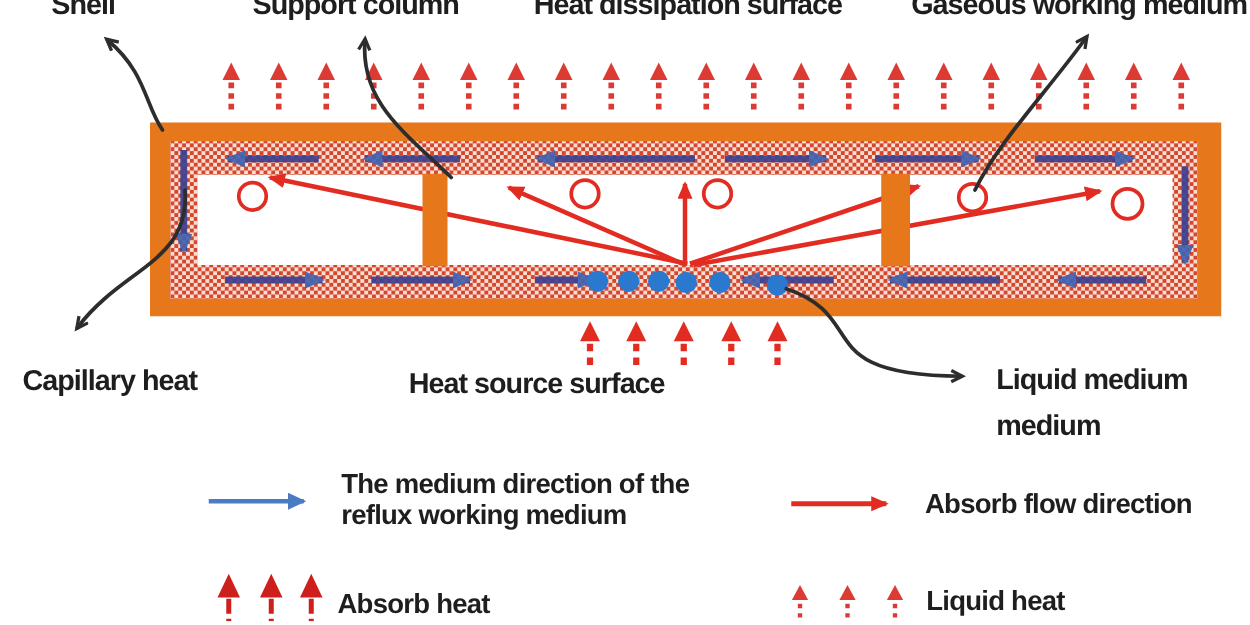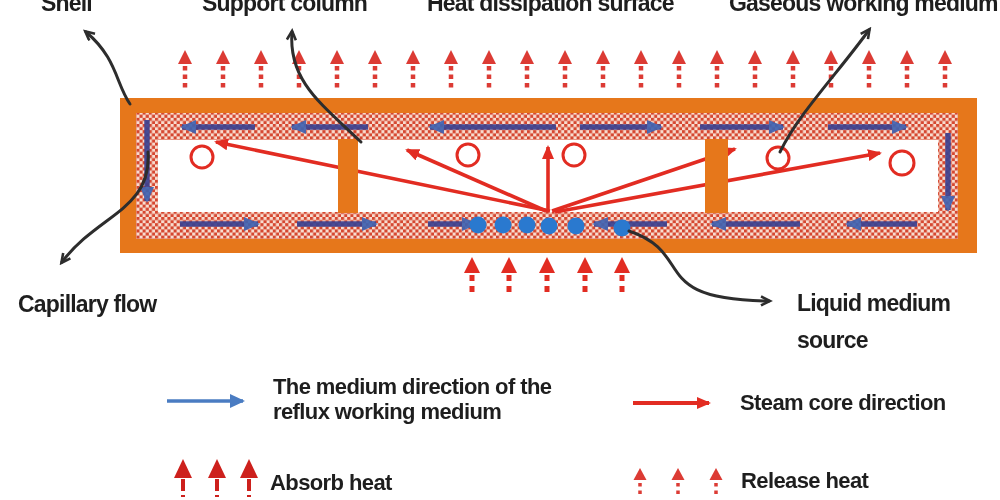--- a/index.html
+++ b/index.html
@@ -221,24 +221,25 @@
           <line x1="716" y1="483" x2="716" y2="506" stroke="#dc3b34" stroke-width="3.5" stroke-dasharray="3.5 4"></line>
         </g>
       </g>
   </svg>
 
   <div class="lbl" style="left:41px;top:-10px">Shell</div>
   <div class="lbl" style="left:202px;top:-10px">Support column</div>
   <div class="lbl" style="left:427px;top:-10px">Heat dissipation surface</div>
   <div class="lbl" style="left:729px;top:-10px">Gaseous working medium</div>
 
-  <div class="lbl" style="left:18px;top:291px">Capillary flow</div>
+  <div class="lbl" style="left:18px;top:291px">Capillary heat</div>
+  <div class="lbl" style="left:327px;top:293px">Heat source surface</div>
   <div class="lbl" style="left:797px;top:290px">Liquid medium</div>
-  <div class="lbl" style="left:797px;top:327px">source</div>
+  <div class="lbl" style="left:797px;top:327px">medium</div>
 
   <div class="leg" style="left:273px;top:374px">
     <div>The medium direction of the</div>
     <div>reflux working medium</div>
   </div>
-  <div class="leg" style="left:740px;top:390px">Steam core direction</div>
+  <div class="leg" style="left:740px;top:390px">Absorb flow direction</div>
   <div class="leg" style="left:270px;top:470px">Absorb heat</div>
-  <div class="leg" style="left:741px;top:468px">Release heat</div>
+  <div class="leg" style="left:741px;top:468px">Liquid heat</div>
 </div>
 
 </body></html>

